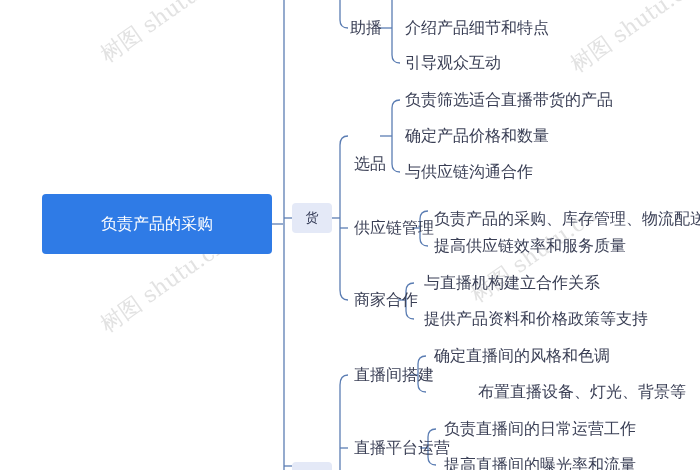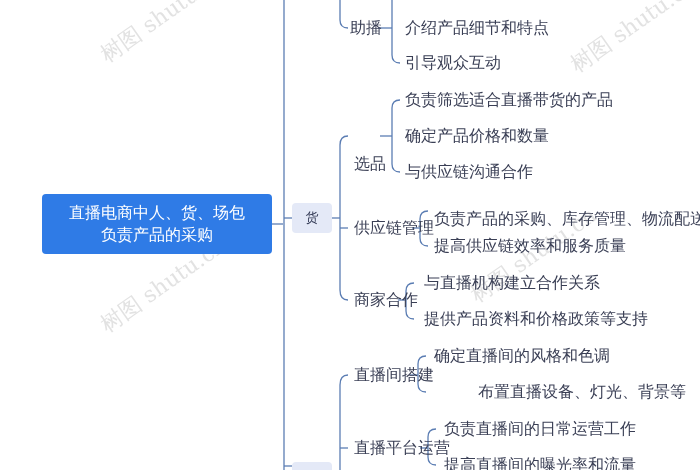--- a/index.html
+++ b/index.html
@@ -80,21 +80,20 @@
       <path d="M436 429 Q428 429 428 437 V457 Q428 465 436 465"></path>
     </g>
   </svg>
 
   <div class="watermark" style="left:90px; top:0px;">树图 shutu.cn</div>
   <div class="watermark" style="left:90px; top:270px;">树图 shutu.cn</div>
   <div class="watermark" style="left:460px; top:240px;">树图 shutu.cn</div>
   <div class="watermark" style="left:560px; top:10px;">树图 shutu.cn</div>
 
   <div class="root">
-    <span>直播电商中人、货、场包</span>
     <span>负责产品的采购</span>
   </div>
 
   <div class="l1" style="left:292px; top:203px;">货</div>
 
   <div class="l1" style="left:292px; top:462px; height:14px;"></div>
 
   <div class="l2" style="left:350px; top:21px;">助播</div>
   <div class="l3" style="left:405px; top:21px;">介绍产品细节和特点</div>
   <div class="l3" style="left:405px; top:56px;">引导观众互动</div>

